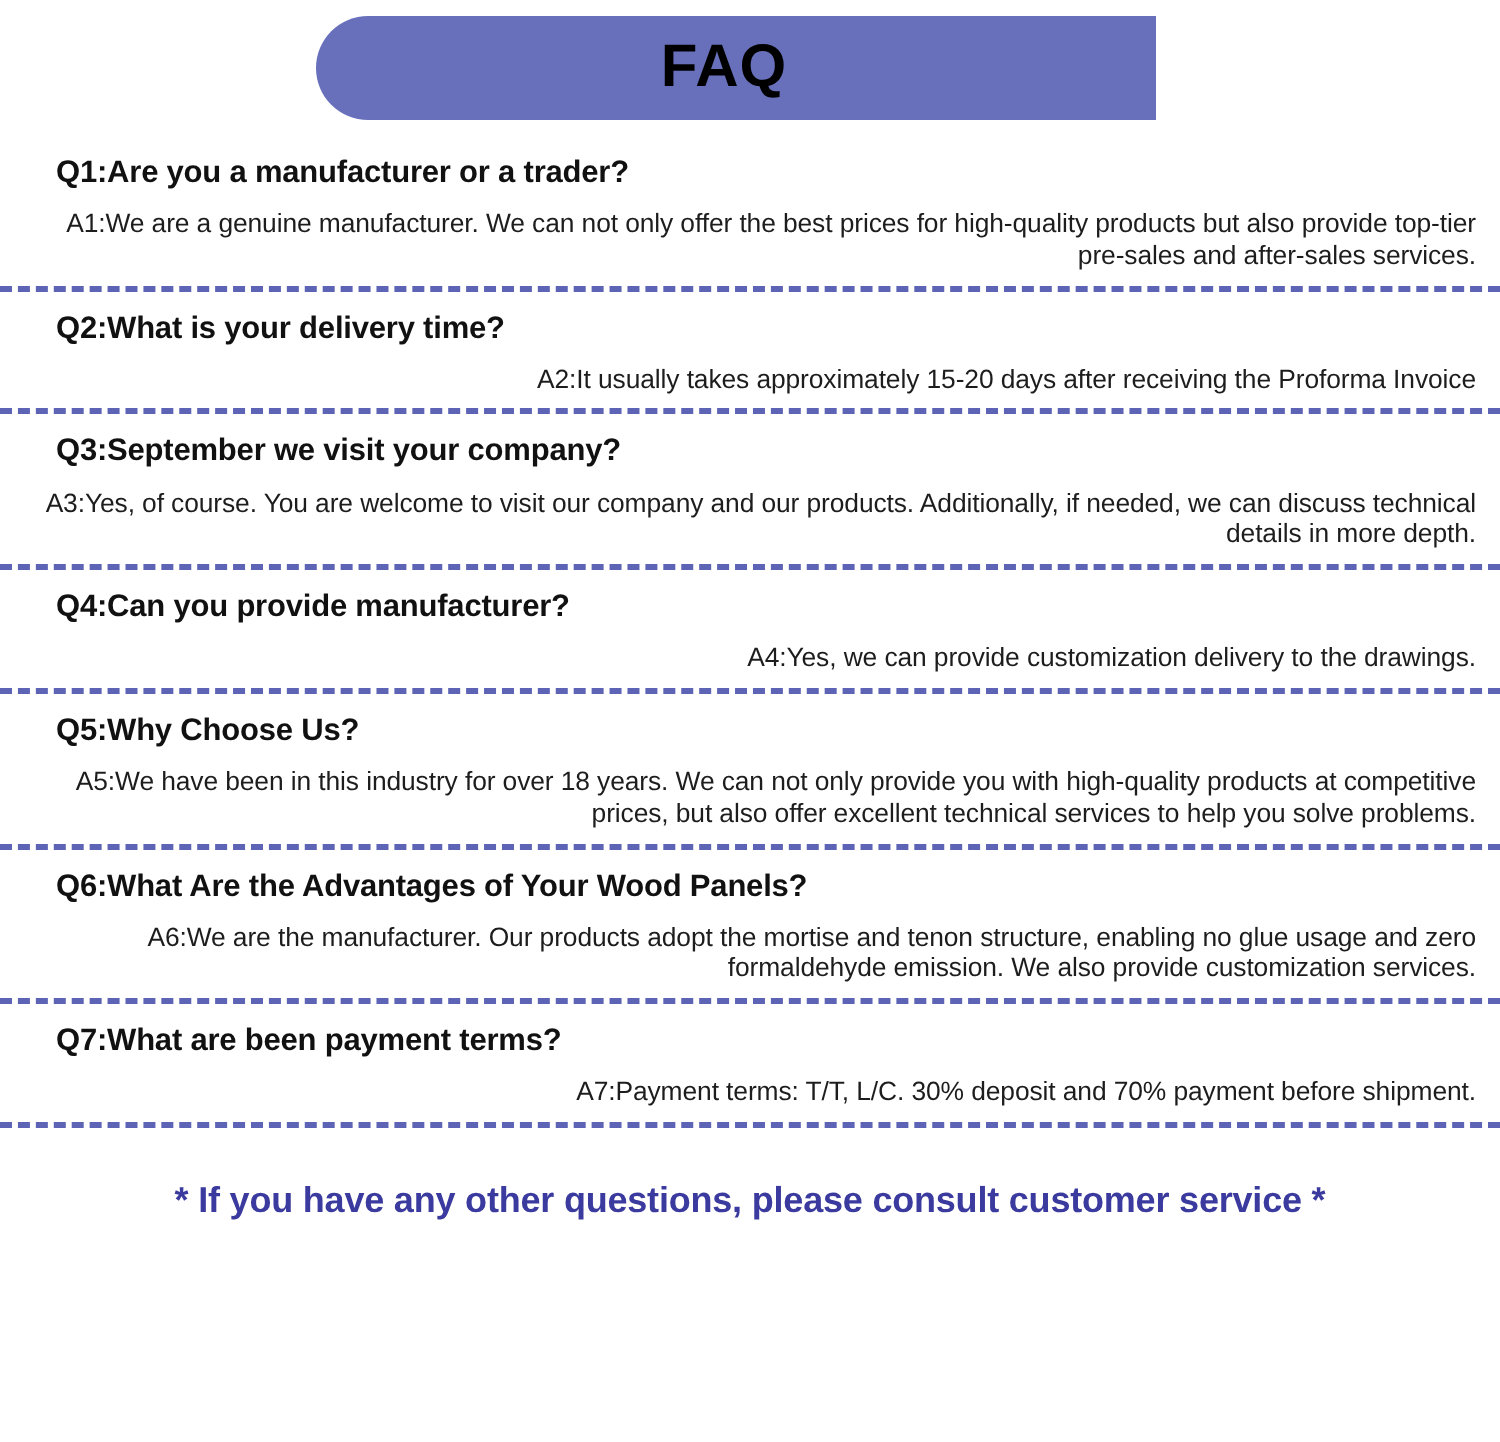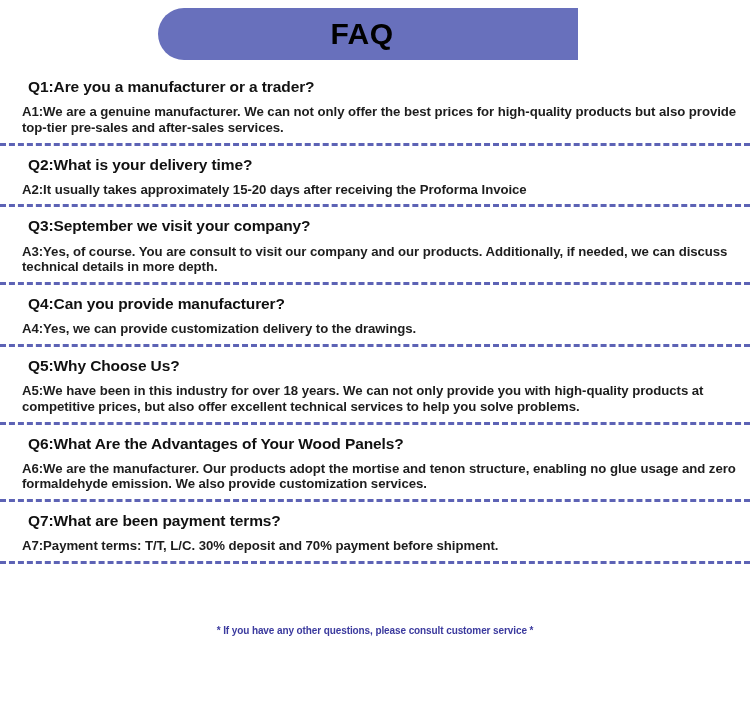--- a/index.html
+++ b/index.html
@@ -55,44 +55,44 @@
   .faq-q {
     font-size: 15.5px;
     font-weight: bold;
     color: #111111;
     line-height: 1.25;
     margin: 0 0 8px 16px;
     letter-spacing: -0.1px;
   }
   .faq-a {
     font-size: 13.2px;
-    font-weight: bold;
+    font-weight: normal;
     color: #1d1d1d;
     line-height: 1.18;
     margin: 0 0 7px 10px;
     letter-spacing: -0.05px;
+    text-align: right;
   }
   .divider {
     height: 0;
     border-top: 3px dashed #5d63b5;
     margin: 0 -12px 0 -12px;
   }
 
   
   .footer {
     text-align: center;
     margin-top: 26px;
   }
   .footer-note {
     display: inline-block;
-    font-size: 10px;
+    font-size: 18px;
     font-weight: bold;
     color: #3b3a9e;
     letter-spacing: -0.1px;
-    margin-top: 35px;
   }
 </style>
 </head>
 <body>
 
 <div class="banner-row">
   <div class="banner">
     <span class="banner-title">FAQ</span>
   </div>
 </div>
@@ -106,21 +106,21 @@
   <div class="divider"></div>
 
   <div class="faq-item">
     <p class="faq-q">Q2:What is your delivery time?</p>
     <p class="faq-a">A2:It usually takes approximately 15-20 days after receiving the Proforma Invoice</p>
   </div>
   <div class="divider"></div>
 
   <div class="faq-item">
     <p class="faq-q">Q3:September we visit your company?</p>
-    <p class="faq-a">A3:Yes, of course. You are consult to visit our company and our products. Additionally, if needed, we can discuss technical details in more depth.</p>
+    <p class="faq-a">A3:Yes, of course. You are welcome to visit our company and our products. Additionally, if needed, we can discuss technical details in more depth.</p>
   </div>
   <div class="divider"></div>
 
   <div class="faq-item">
     <p class="faq-q">Q4:Can you provide manufacturer?</p>
     <p class="faq-a">A4:Yes, we can provide customization delivery to the drawings.</p>
   </div>
   <div class="divider"></div>
 
   <div class="faq-item">

